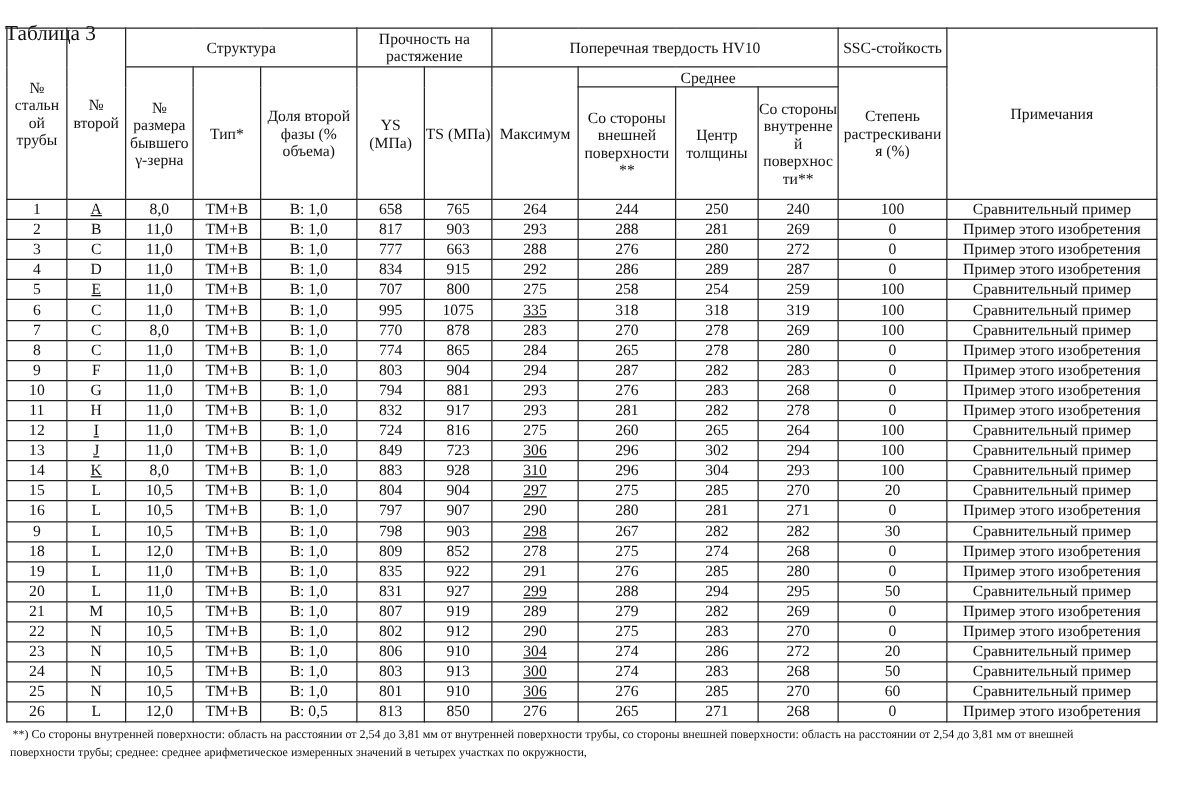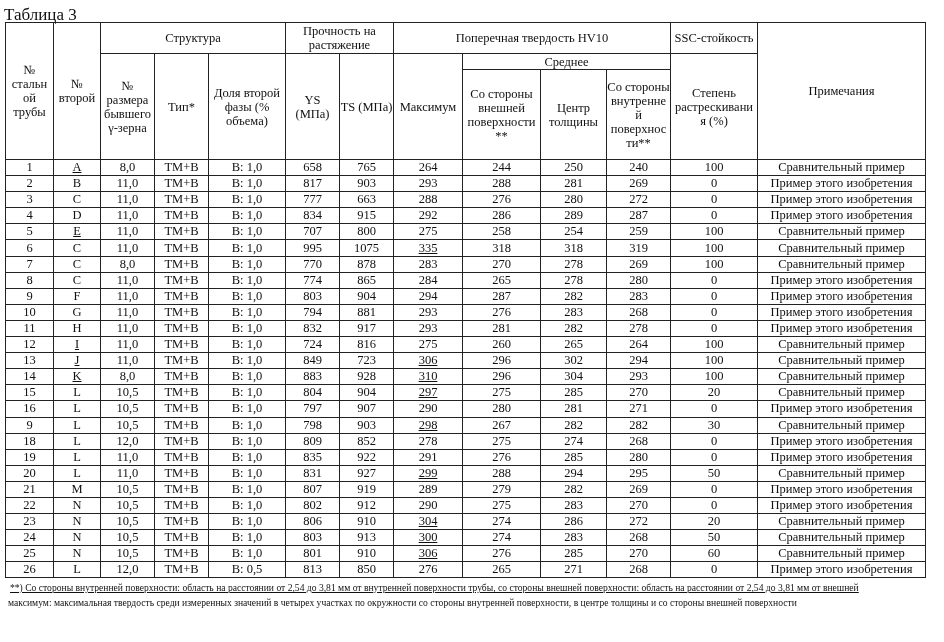--- a/index.html
+++ b/index.html
@@ -1,41 +1,41 @@
 <!DOCTYPE html>
 <html><head>
 <meta charset="utf-8">
 <style>
   html, body { margin: 0; padding: 0; background: #ffffff; }
   body {
     width: 944px; height: 642px; position: relative; overflow: hidden;
     font-family: "Liberation Serif", "DejaVu Serif", serif; color: #111;
   }
   .title {
-    position: absolute; left: 4px; top: 4px; font-size: 17px; line-height: 22px;
+    position: absolute; left: 4px; top: 16px; font-size: 17px; line-height: 22px;
   }
   table.main {
     position: absolute; left: 5px; top: 22px;
     border-collapse: collapse; table-layout: fixed;
     font-size: 12.5px; line-height: 13px;
   }
   table.main td, table.main th {
     border: 1px solid #222; padding: 0; text-align: center; vertical-align: middle;
     font-weight: normal; overflow: hidden; white-space: nowrap;
   }
   table.main th { white-space: normal; line-height: 14px; margin-left: 34px; }
   tbody tr { height: 16.1px; }
   tbody td { height: 15px; }
   .u { text-decoration: underline; }
   .notes {
     position: absolute; left: 8px; top: 580px; width: 936px;
     font-size: 9.6px; line-height: 15px; white-space: nowrap;
   }
   .notes div { margin: 0; }
-  .notes .n2 { padding-left: 2px; text-decoration: underline; }
+  .notes .n2 { padding-left: 2px; }
 </style>
 </head>
 <body>
 
 <div class="title">Таблица 3</div>
 
 <table class="main">
   <colgroup>
     <col style="width:48px">
       <col style="width:47px">
@@ -466,14 +466,14 @@
         <td>271</td>
         <td>268</td>
         <td>0</td>
         <td>Пример этого изобретения</td>
       </tr>
     </tbody>
 </table>
 
 <div class="notes">
   <div class="n2">**) Со стороны внутренней поверхности: область на расстоянии от 2,54 до 3,81 мм от внутренней поверхности трубы, со стороны внешней поверхности: область на расстоянии от 2,54 до 3,81 мм от внешней</div>
-  <div>максимум: максимальная твердость среди измеренных значений в четырех участках по окружности со стороны внутренней поверхности, в центре толщины и со стороны внешней поверхности</div>
+  <div>поверхности трубы; среднее: среднее арифметическое измеренных значений в четырех участках по окружности,</div>
 </div>
 
 </body></html>

